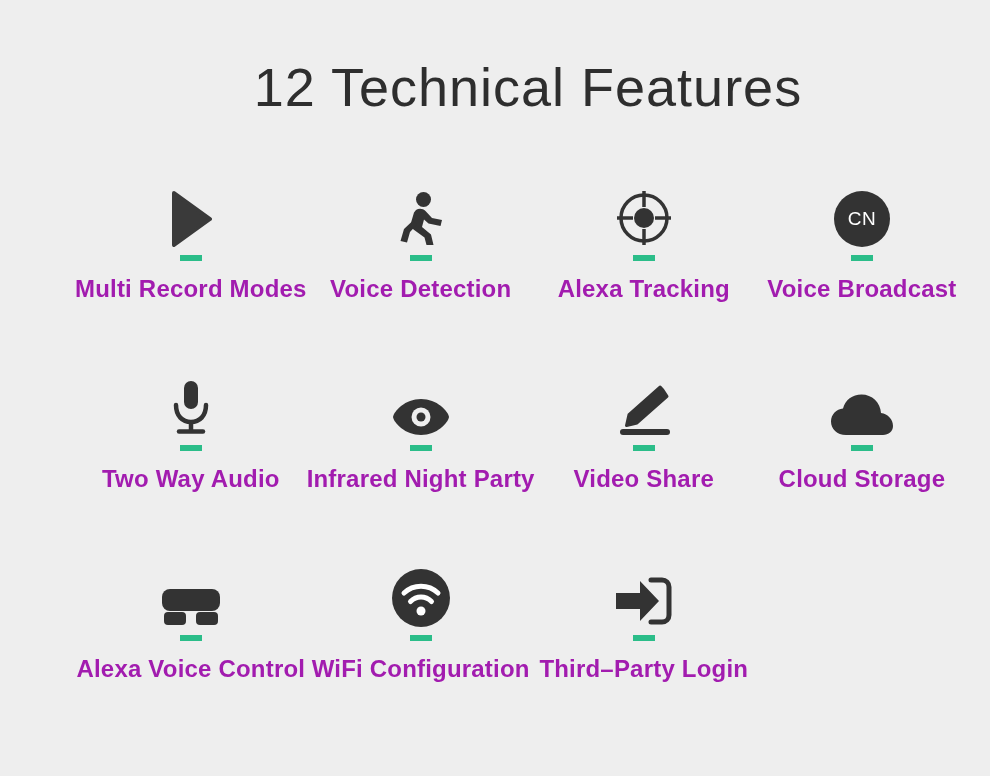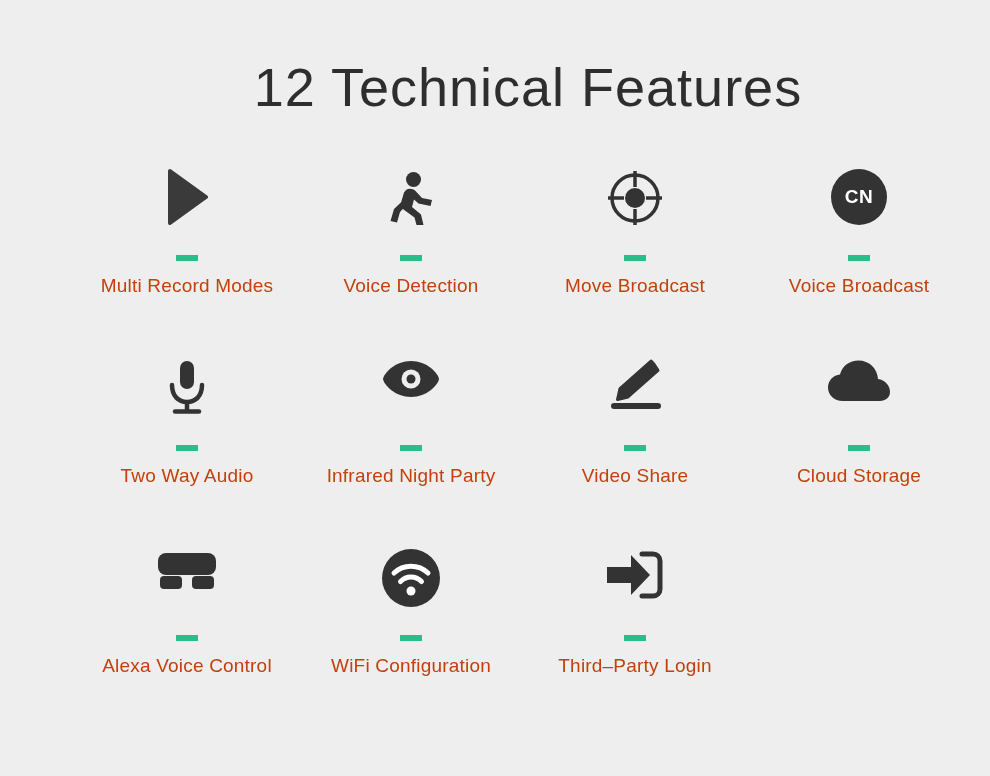--- a/index.html
+++ b/index.html
@@ -42,35 +42,34 @@
   }
   .feature {
     display: flex;
     flex-direction: column;
     align-items: center;
     justify-content: flex-start;
   }
   .icon-box {
     height: 78px;
     display: flex;
-    align-items: flex-start;
+    align-items: flex-end;
     justify-content: center;
-    font-weight: bold;
   }
   .accent-dash {
     width: 22px;
     height: 6px;
     background: #2bbd89;
     margin-top: 8px;
     margin-bottom: 14px;
   }
   .feature-label {
-    font-size: 19px;
-    color: #c2410c;
-    font-weight: 400;
+    font-size: 24px;
+    color: #a21caf;
+    font-weight: 700;
     letter-spacing: 0.2px;
     white-space: nowrap;
     font-family: "Liberation Sans", sans-serif;
   }
   svg { display: block; }
   .cn-circle {
     width: 56px;
     height: 56px;
     border-radius: 50%;
     background: #333333;
@@ -119,21 +118,21 @@
         <svg width="58" height="58" viewBox="0 0 58 58">
           <circle cx="29" cy="29" r="23" fill="none" stroke="#333333" stroke-width="3.5"></circle>
           <circle cx="29" cy="29" r="10" fill="#333333"></circle>
           <line x1="29" y1="2" x2="29" y2="18" stroke="#333333" stroke-width="3.5"></line>
           <line x1="29" y1="40" x2="29" y2="56" stroke="#333333" stroke-width="3.5"></line>
           <line x1="2" y1="29" x2="18" y2="29" stroke="#333333" stroke-width="3.5"></line>
           <line x1="40" y1="29" x2="56" y2="29" stroke="#333333" stroke-width="3.5"></line>
         </svg>
       </div>
       <div class="accent-dash"></div>
-      <div class="feature-label">Move Broadcast</div>
+      <div class="feature-label">Alexa Tracking</div>
     </div>
 
     <div class="feature">
       <div class="icon-box">
         <div class="cn-circle">CN</div>
       </div>
       <div class="accent-dash"></div>
       <div class="feature-label">Voice Broadcast</div>
     </div>
 

